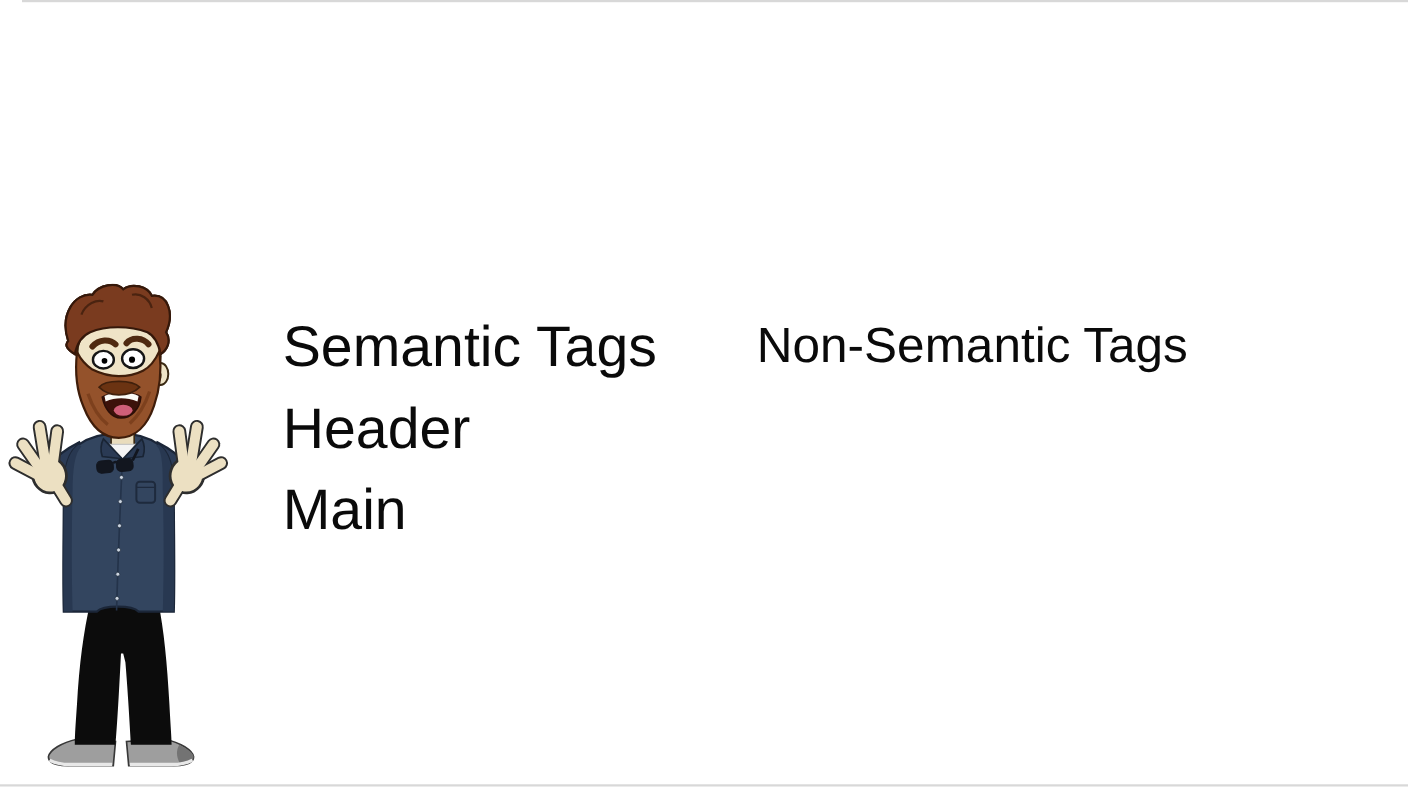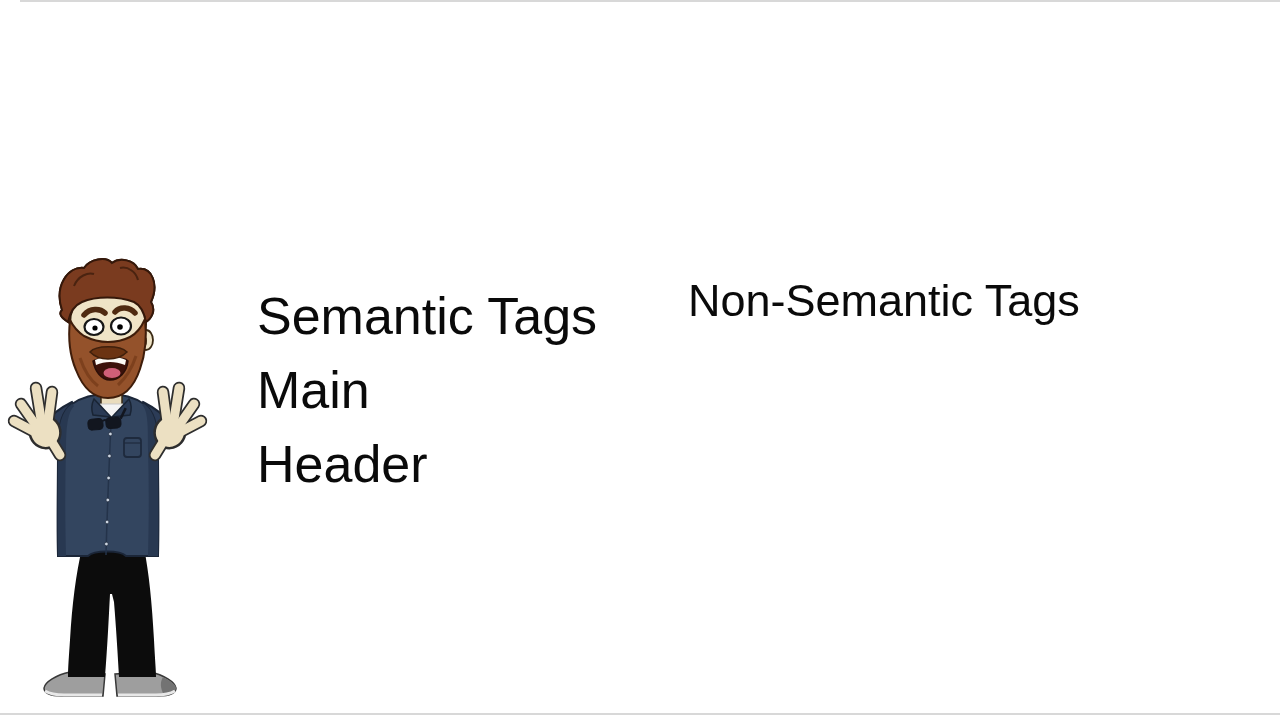--- a/index.html
+++ b/index.html
@@ -5,21 +5,21 @@
   html,body{margin:0;padding:0;background:#fff;}
   .stage{
     position:relative;width:1280px;height:720px;overflow:hidden;
     background:#ffffff;font-family:"Liberation Sans",sans-serif;
   }
   .edge-line{position:absolute;height:2px;background:#d8d8d8;}
   .edge-line.top{top:0;left:20px;right:0;}
   .edge-line.bottom{top:713px;left:0;right:0;}
   .text-col{position:absolute;color:#0a0a0a;white-space:nowrap;}
   .text-col.semantic{left:257px;top:279px;font-size:52px;line-height:74px;}
-  .text-col.nonsemantic{left:688px;top:268px;font-size:45px;line-height:65px;}
+  .text-col.nonsemantic{left:688px;top:281px;font-size:45px;line-height:65px;}
   .char-wrap{position:absolute;left:0;top:258px;width:215px;height:445px;}
 </style>
 </head>
 <body>
 
 <div class="stage">
 
   <div class="edge-line top"></div>
 
   <div class="char-wrap">
@@ -127,22 +127,22 @@
             <path d="M182,173 L201,163"></path>
           <path d="M163,184 L155,197"></path>
         </g>
         <ellipse cx="170" cy="174" rx="14" ry="15" fill="#ece0c2" transform="rotate(20 170 174)"></ellipse>
       </g>
     </svg>
   </div>
 
   <div class="text-col semantic">
     <div>Semantic Tags</div>
+    <div>Header</div>
     <div>Main</div>
-    <div>Header</div>
   </div>
 
   <div class="text-col nonsemantic">
     <div>Non-Semantic Tags</div>
   </div>
 
   <div class="edge-line bottom"></div>
 </div>
 
 </body></html>

